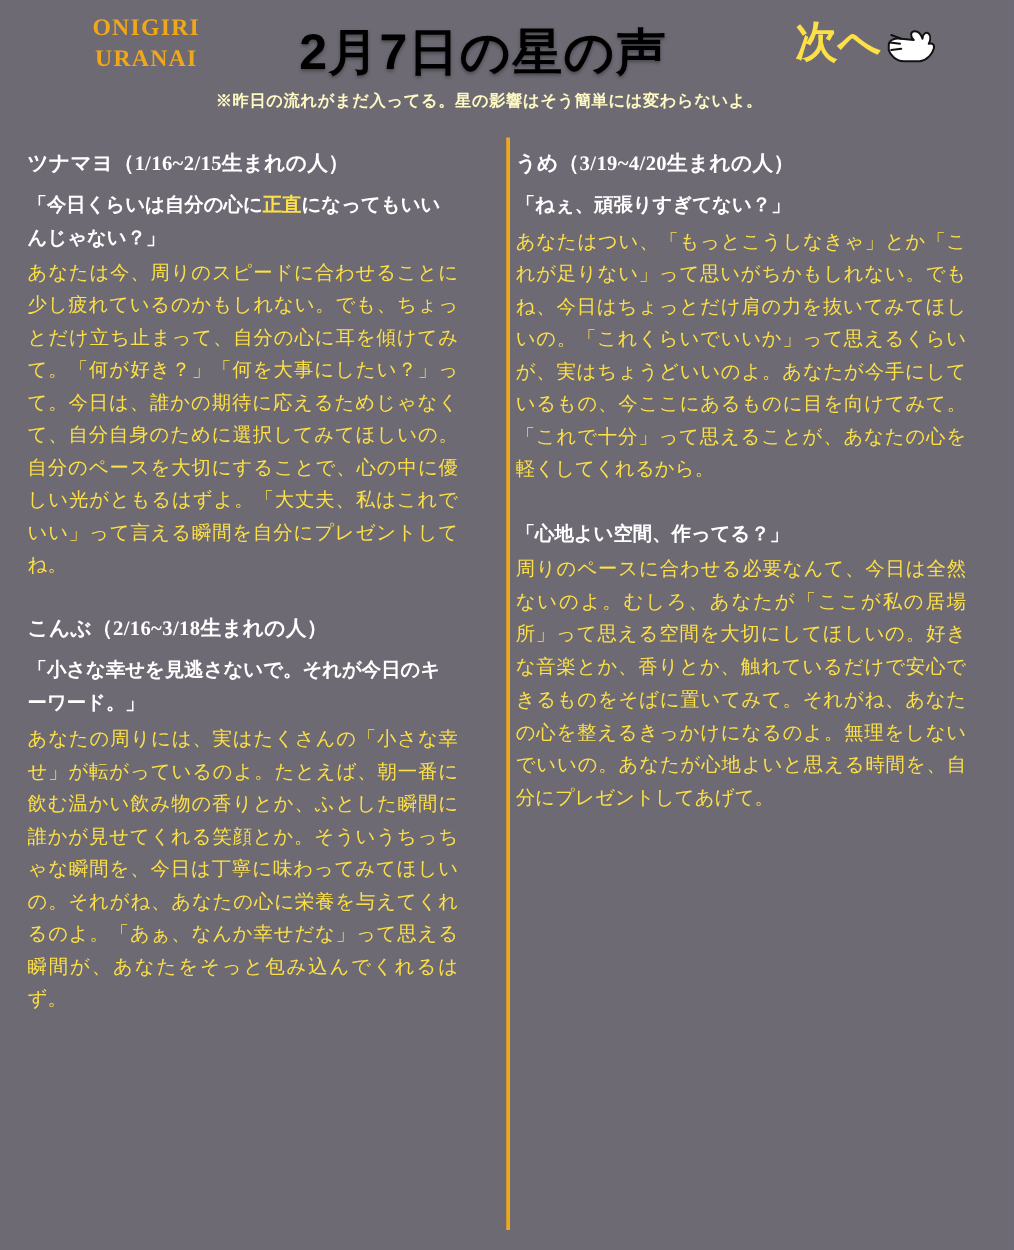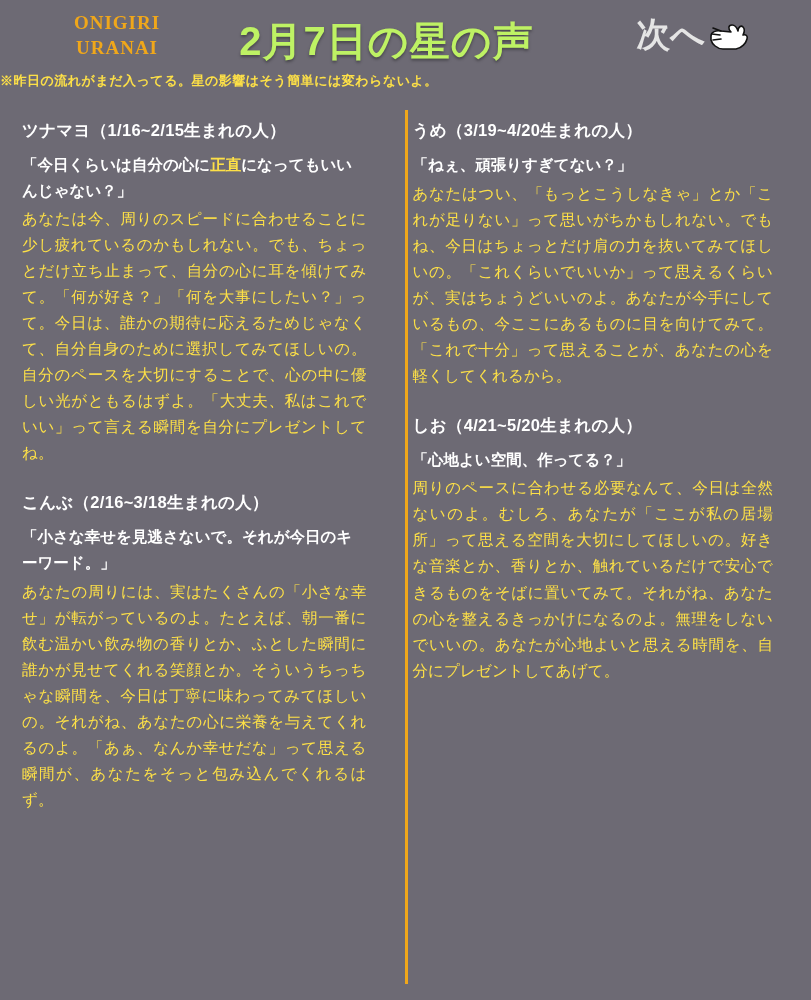--- a/index.html
+++ b/index.html
@@ -40,51 +40,52 @@
     letter-spacing: 1px;
     font-family: "Liberation Serif", serif;
   }
   .brand div { white-space: nowrap; }
   .title {
     position: absolute;
     left: 0;
     right: 0;
     top: 14px;
     text-align: center;
-    color: #bef264;
+    color: #000000;
     font-size: 40px;
     font-weight: bold;
     letter-spacing: 1px;
     text-shadow: 0 2px 3px rgba(0,0,0,0.35);
   }
   .next-btn {
     position: absolute;
     right: 22px;
     top: 14px;
     display: flex;
     align-items: center;
     gap: 2px;
-    color: #e5e5e5;
+    color: #fde047;
     font-size: 34px;
     font-weight: bold;
     line-height: 1;
   }
   .hand-icon {
     display: inline-block;
     width: 44px;
     height: 40px;
     position: relative;
     top: 2px;
   }
   .subtitle {
     position: absolute;
-    left: 0;
+    left: 10px;
     right: 0;
     top: 72px;
-    color: #fde047;
+    text-align: center;
+    color: #fef9c3;
     font-size: 13px;
     font-weight: bold;
     letter-spacing: 0.5px;
   }
 
   
   .columns {
     position: absolute;
     top: 100px;
     left: 0;
@@ -109,20 +110,21 @@
 
   .sign {
     margin-bottom: 26px;
   }
   .sign-head {
     color: #ffffff;
     font-size: 16.5px;
     font-weight: bold;
     letter-spacing: 0.3px;
     margin-bottom: 10px;
+    font-family: Liberation Serif, serif;
   }
   .sign-quote {
     color: #ffffff;
     font-size: 15.5px;
     font-weight: bold;
     line-height: 1.65;
     margin-bottom: 3px;
     text-indent: 0;
   }
   .sign-body {
@@ -189,21 +191,20 @@
 
     <div class="col right">
 
       <div class="sign">
         <div class="sign-head">うめ（3/19~4/20生まれの人）</div>
         <div class="sign-quote">「ねぇ、頑張りすぎてない？」</div>
         <div class="sign-body">あなたはつい、「もっとこうしなきゃ」とか「これが足りない」って思いがちかもしれない。でもね、今日はちょっとだけ肩の力を抜いてみてほしいの。「これくらいでいいか」って思えるくらいが、実はちょうどいいのよ。あなたが今手にしているもの、今ここにあるものに目を向けてみて。「これで十分」って思えることが、あなたの心を軽くしてくれるから。</div>
       </div>
 
       <div class="sign">
-        <div class="sign-head">しお（4/21~5/20生まれの人）</div>
         <div class="sign-quote">「心地よい空間、作ってる？」</div>
         <div class="sign-body">周りのペースに合わせる必要なんて、今日は全然ないのよ。むしろ、あなたが「ここが私の居場所」って思える空間を大切にしてほしいの。好きな音楽とか、香りとか、触れているだけで安心できるものをそばに置いてみて。それがね、あなたの心を整えるきっかけになるのよ。無理をしないでいいの。あなたが心地よいと思える時間を、自分にプレゼントしてあげて。</div>
       </div>
 
     </div>
   </div>
 
 </div>
 
 </body></html>

